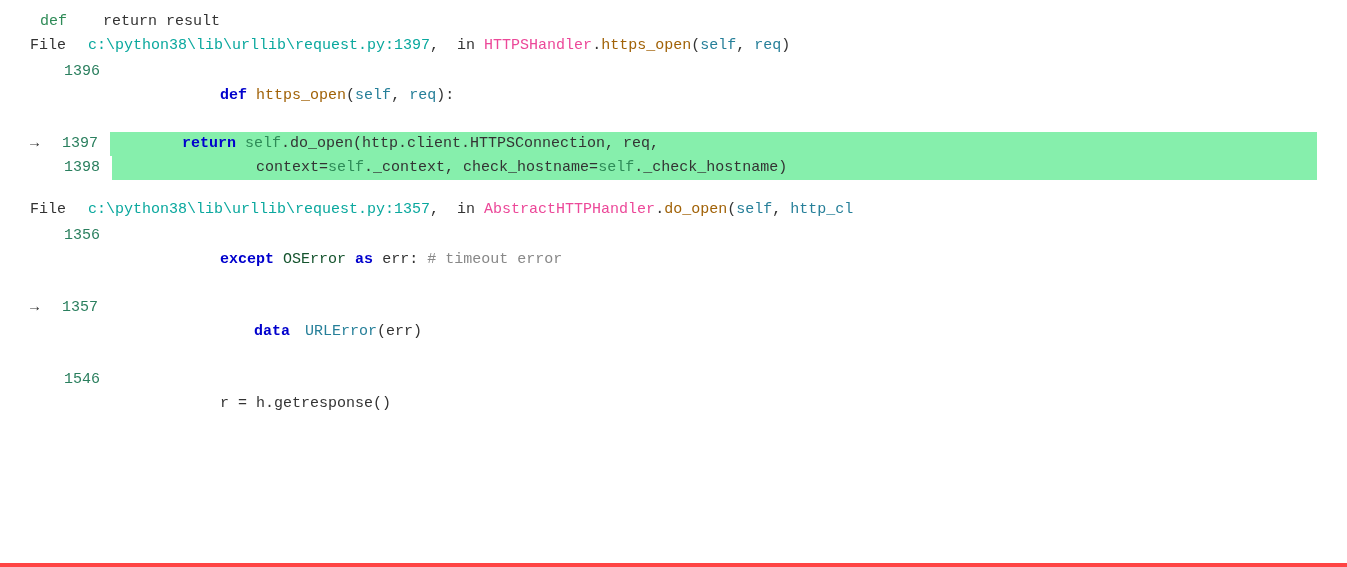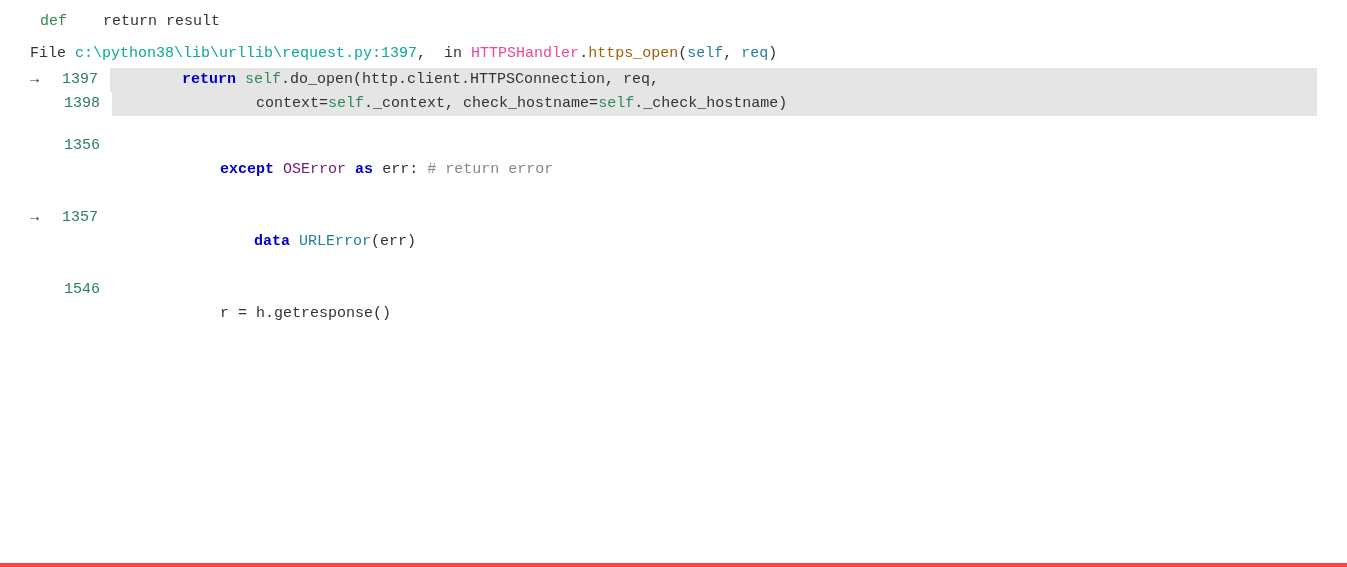--- a/index.html
+++ b/index.html
@@ -13,21 +13,20 @@
     }
     .code-container {
       padding: 10px 30px 20px 30px;
       background: #ffffff;
       width: 1347px;
       min-height: 567px;
       position: relative;
     }
     .top-hint {
       color: #555;
-      margin-bottom: 8px;
       padding-left: 10px;
     }
     .block {
       margin-bottom: 18px;
     }
     .file-line {
       color: #333;
       margin-bottom: 2px;
     }
     .code-line {
@@ -44,33 +43,33 @@
     }
     .arrow {
       color: #333;
       min-width: 25px;
       font-weight: bold;
     }
     .code-content {
       flex: 1;
     }
     .highlight-line {
-      background: #e5e5e5;
+      background: #86efac;
       display: block;
     }
     
-    .c-teal { color: #0aa89e; }
+    .c-teal { color: #0aa89e; margin-left: 13px; }
     .c-blue { color: #ec4899; }
     .c-green { color: #2e8b57; }
-    .c-red { color: #701a75; text-align: center; }
+    .c-red { color: #14532d; text-align: center; }
     .c-keyword { color: #0000cd; font-weight: bold; }
     .c-string { color: #a31515; }
     .c-comment { color: #888; }
     .c-func { color: #a16207; }
-    .c-class { color: #267f99; }
+    .c-class { color: #267f99; margin-left: 6px; }
     .c-param { color: #267f99; }
     .bottom-bar {
       position: fixed;
       bottom: 0;
       left: 0;
       width: 100%;
       height: 4px;
       background: #ff4444;
     }
   </style>
@@ -81,43 +80,53 @@
 
   <div class="top-hint">
     <span style="color:#2e8b57">def</span>&nbsp;&nbsp;&nbsp;&nbsp;<span style="color:#333">return result</span>
   </div>
 
   <div class="block">
     <div class="file-line">
       File <span class="c-teal">c:\python38\lib\urllib\request.py:1397</span>,&nbsp; in <span class="c-blue">HTTPSHandler</span>.<span class="c-func">https_open</span>(<span class="c-param">self</span>, <span class="c-param">req</span>)
     </div>
 
+    <div class="code-line">
+      <span class="arrow">&nbsp;&nbsp;&nbsp;</span>
+      <span class="line-num">1396</span>
+      <span class="code-content">
+        &nbsp;&nbsp;&nbsp;&nbsp;<span class="c-keyword">def</span>&nbsp;<span class="c-func">https_open</span>(<span class="c-param">self</span>,&nbsp;<span class="c-param">req</span>):
+      </span>
+    </div>
 
     <div class="code-line">
       <span class="arrow" style="color:#333;font-weight:bold;">→&nbsp;</span>
       <span class="line-num">1397</span>
       <span class="code-content highlight-line">&nbsp;&nbsp;&nbsp;&nbsp;&nbsp;&nbsp;&nbsp;&nbsp;<span class="c-keyword">return</span>&nbsp;<span class="c-green">self</span>.do_open(http.client.HTTPSConnection,&nbsp;req,</span>
     </div>
 
     <div class="code-line">
       <span class="arrow">&nbsp;&nbsp;&nbsp;</span>
       <span class="line-num">1398</span>
       <span class="code-content highlight-line">&nbsp;&nbsp;&nbsp;&nbsp;&nbsp;&nbsp;&nbsp;&nbsp;&nbsp;&nbsp;&nbsp;&nbsp;&nbsp;&nbsp;&nbsp;&nbsp;context=<span class="c-green">self</span>._context,&nbsp;check_hostname=<span class="c-green">self</span>._check_hostname)</span>
     </div>
   </div>
 
   <div class="block">
+    <div class="file-line">
+      File <span class="c-teal">c:\python38\lib\urllib\request.py:1357</span>,&nbsp; in <span class="c-blue">AbstractHTTPHandler</span>.<span class="c-func">do_open</span>(<span class="c-param">self</span>, <span class="c-param">http_cl</span>
+    </div>
 
 
 
     <div class="code-line">
       <span class="arrow">&nbsp;&nbsp;&nbsp;</span>
       <span class="line-num">1356</span>
       <span class="code-content">
-        &nbsp;&nbsp;&nbsp;&nbsp;<span class="c-keyword">except</span>&nbsp;<span class="c-red">OSError</span>&nbsp;<span class="c-keyword">as</span>&nbsp;err:&nbsp;<span class="c-comment"># return error</span>
+        &nbsp;&nbsp;&nbsp;&nbsp;<span class="c-keyword">except</span>&nbsp;<span class="c-red">OSError</span>&nbsp;<span class="c-keyword">as</span>&nbsp;err:&nbsp;<span class="c-comment"># timeout error</span>
       </span>
     </div>
 
     <div class="code-line">
       <span class="arrow" style="color:#333;font-weight:bold;">→&nbsp;</span>
       <span class="line-num">1357</span>
       <span class="code-content">
         &nbsp;&nbsp;&nbsp;&nbsp;&nbsp;&nbsp;&nbsp;&nbsp;<span class="c-keyword">data</span>&nbsp;<span class="c-class">URLError</span>(err)
       </span>
     </div>

